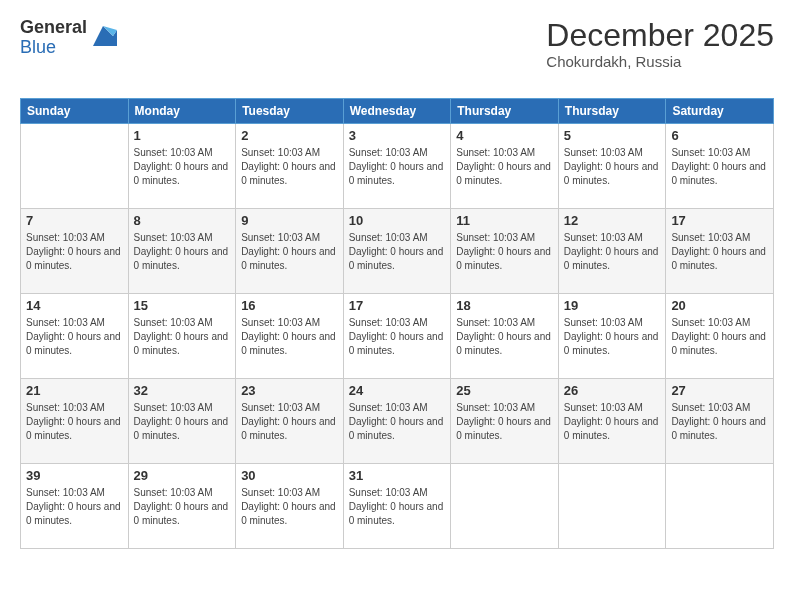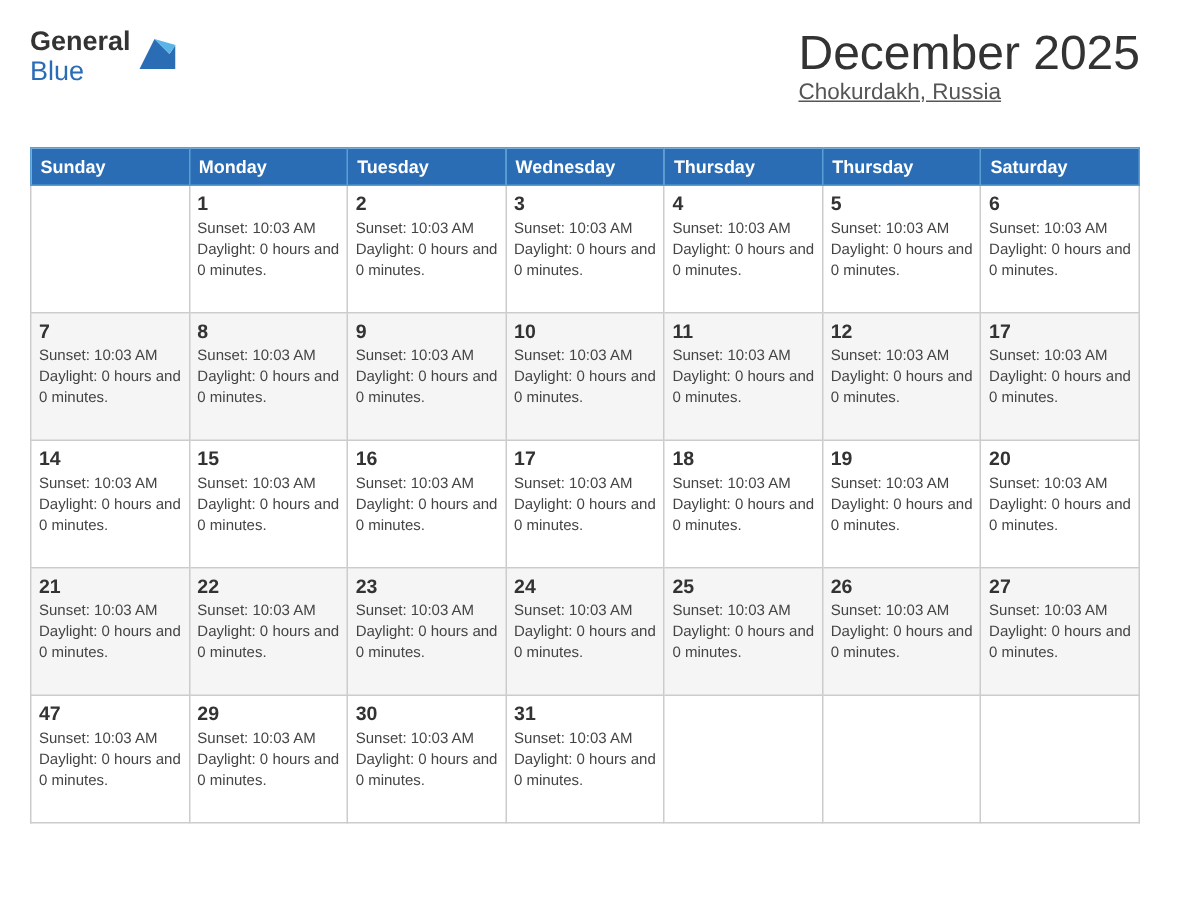--- a/index.html
+++ b/index.html
@@ -7,21 +7,21 @@
       font-family: Arial, sans-serif;
       background: #fff;
       width: 792px;
       height: 612px;
       overflow: hidden;
     }
     .page {
       width: 792px;
       height: 612px;
       background: #fff;
-      padding: 18px 32px 10px 20px;
+      padding: 18px 18px 10px 20px;
     }
     .header {
       display: flex;
       justify-content: space-between;
       align-items: flex-start;
       margin-bottom: 10px;
     }
     .logo {
       display: flex;
       align-items: center;
@@ -52,21 +52,20 @@
     }
     .month-title {
       font-size: 32px;
       font-weight: normal;
       color: #333;
       line-height: 1.1;
     }
     .location {
       font-size: 15px;
       color: #555;
-      text-decoration: underline;
     }
     .calendar {
       width: 100%;
       border-collapse: collapse;
       table-layout: fixed;
       margin-top: 28px;
     }
     .calendar thead th {
       background: #2a6db5;
       color: #fff;
@@ -247,21 +246,21 @@
 Daylight: 0 hours and 0 minutes.</div>
           </td>
         </tr>
         <tr>
           <td>
             <span class="day-number">21</span>
             <div class="day-info">Sunset: 10:03 AM
 Daylight: 0 hours and 0 minutes.</div>
           </td>
           <td>
-            <span class="day-number">22</span>
+            <span class="day-number">32</span>
             <div class="day-info">Sunset: 10:03 AM
 Daylight: 0 hours and 0 minutes.</div>
           </td>
           <td>
             <span class="day-number">23</span>
             <div class="day-info">Sunset: 10:03 AM
 Daylight: 0 hours and 0 minutes.</div>
           </td>
           <td>
             <span class="day-number">24</span>
@@ -279,21 +278,21 @@
 Daylight: 0 hours and 0 minutes.</div>
           </td>
           <td>
             <span class="day-number">27</span>
             <div class="day-info">Sunset: 10:03 AM
 Daylight: 0 hours and 0 minutes.</div>
           </td>
         </tr>
         <tr>
           <td>
-            <span class="day-number">47</span>
+            <span class="day-number">39</span>
             <div class="day-info">Sunset: 10:03 AM
 Daylight: 0 hours and 0 minutes.</div>
           </td>
           <td>
             <span class="day-number">29</span>
             <div class="day-info">Sunset: 10:03 AM
 Daylight: 0 hours and 0 minutes.</div>
           </td>
           <td>
             <span class="day-number">30</span>

